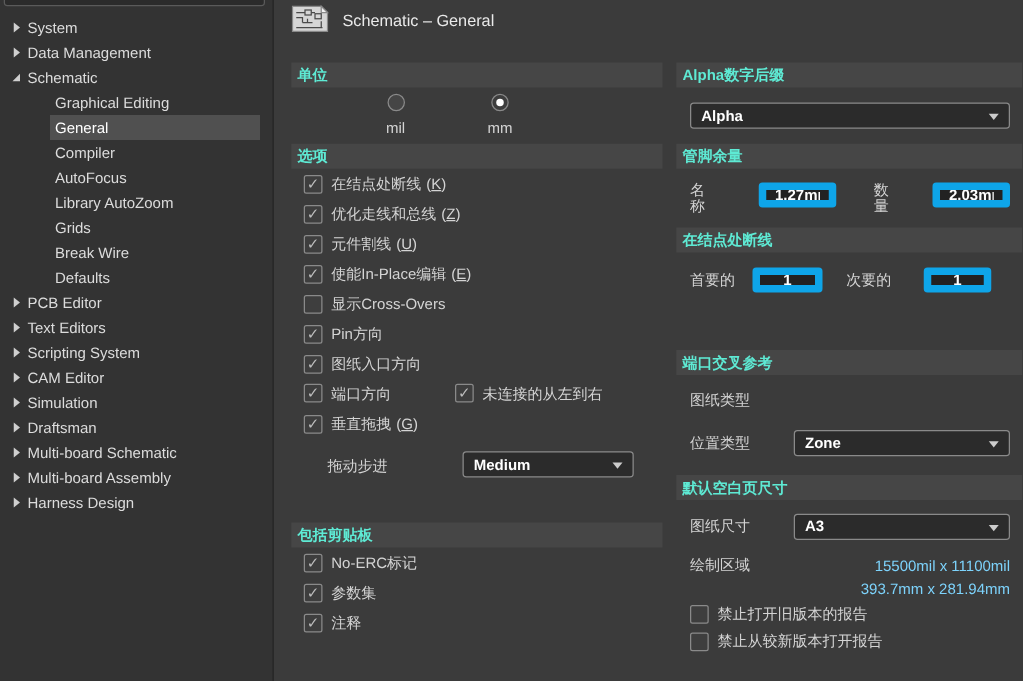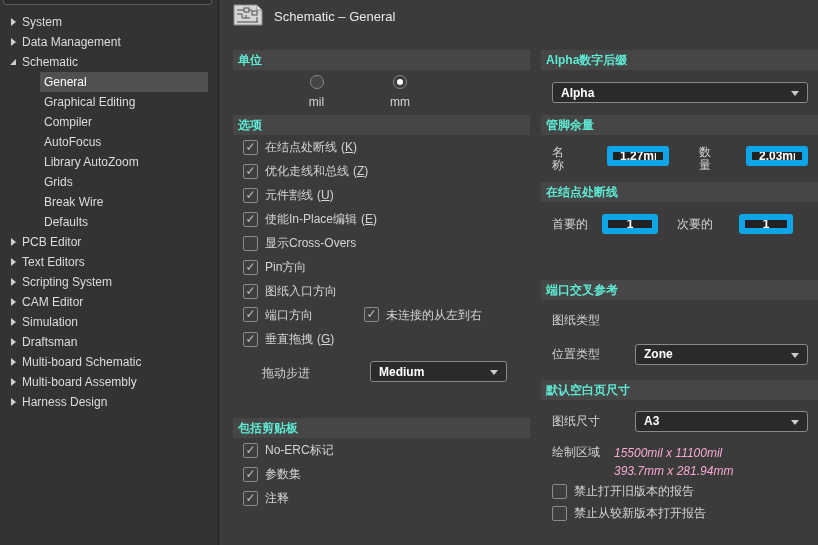--- a/index.html
+++ b/index.html
@@ -64,21 +64,21 @@
   .pin-row { display:flex; align-items:flex-start; margin:11px 10px 10px 11px; }
   .wrap2 { width:16px; line-height:13px; }
   .pin-row .tin { width:62px; }
   .ai-row { display:flex; align-items:center; margin:12px 10px 0 11px; }
   .port-gap { margin-top:46px; }
   .lv-row { display:flex; align-items:center; margin:9px 10px 0 11px; height:22px; }
   .lv-row .llabel { width:83px; min-width:83px; }
   .lv-row .combo { flex:1; }
   .draw-row { display:flex; align-items:flex-start; margin:12px 10px 0 11px; }
   .draw-label { width:62px; min-width:62px; line-height:16px; }
-  .draw-vals { flex:1; text-align:left; line-height:18px; color:#f9a8d4;font-style:italic; }
+  .draw-vals { flex:1; text-align:right; line-height:18px; color:#7dd3fc; }
   .file-cb { height:22px; padding-left:11px; }
 </style>
 </head>
 <body>
 
 <aside class="sidebar">
   <div class="search-remnant"></div>
   <div class="tree">
     <div class="trow">
         <span class="arrow">
@@ -91,25 +91,25 @@
           <i class="tri-c"></i>
         </span>
         <span class="lbl">Data Management</span>
       </div>
     <div class="trow">
         <span class="arrow">
           <i class="tri-e"></i>
         </span>
         <span class="lbl">Schematic</span>
       </div>
+    <div class="child">
+        <span>Graphical Editing</span>
+      </div>
     <div class="child selected">
         <span>General</span>
-      </div>
-    <div class="child">
-        <span>Graphical Editing</span>
       </div>
     <div class="child">
         <span>Compiler</span>
       </div>
     <div class="child">
         <span>AutoFocus</span>
       </div>
     <div class="child">
         <span>Library AutoZoom</span>
       </div>

